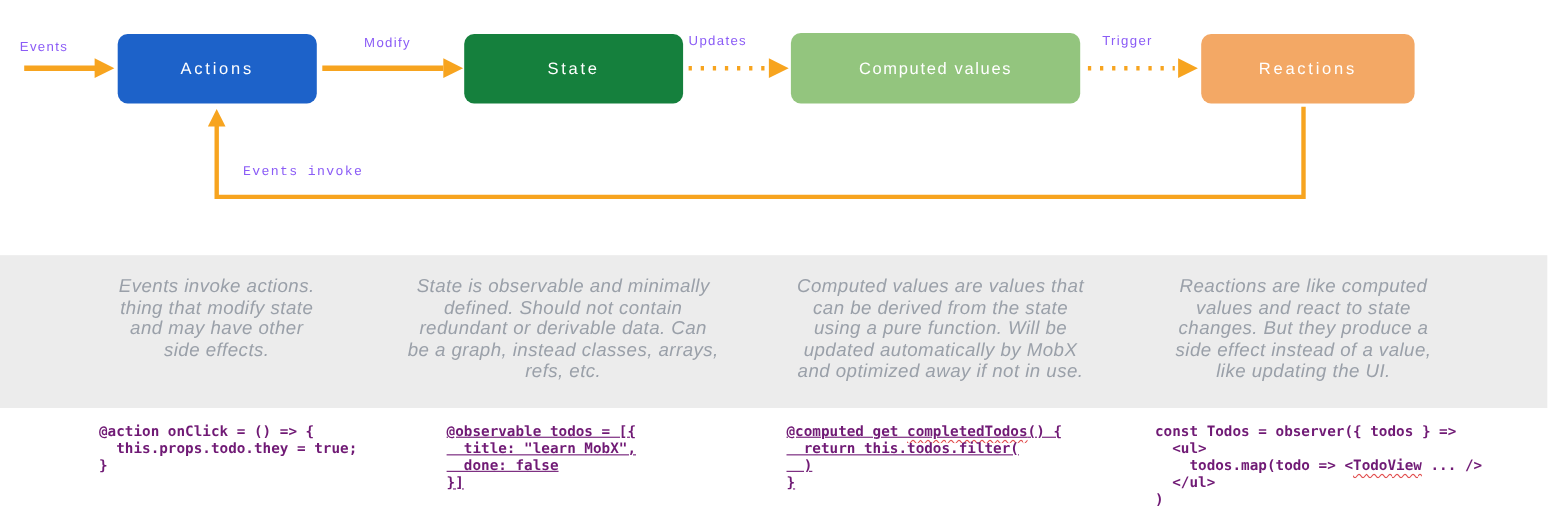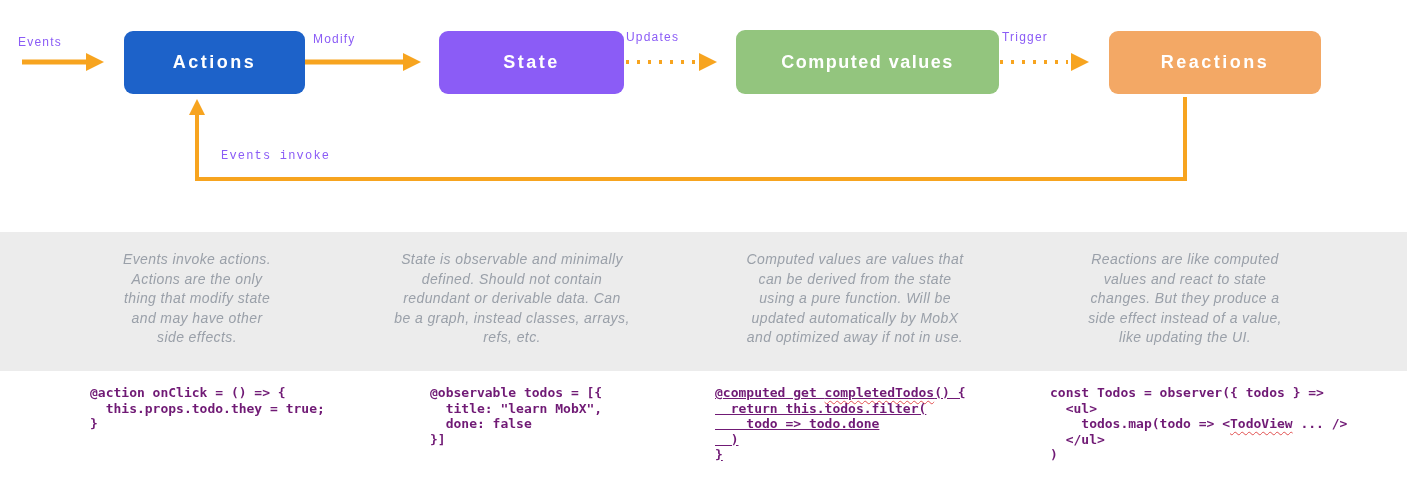--- a/index.html
+++ b/index.html
@@ -7,55 +7,55 @@
     position:relative;width:1407px;height:483px;overflow:hidden;
     background:#ffffff;
     font-family:"Liberation Sans",sans-serif;
   }
   
   .diagram{position:absolute;left:0;top:0;width:1407px;height:232px;}
   .arrows-svg{position:absolute;left:0;top:0;}
   .flow-box{
     position:absolute;height:63px;border-radius:9px;
     display:flex;align-items:center;justify-content:center;
-    color:#ffffff;font-size:18px;font-weight:700;letter-spacing:2.5px;margin-left:17px;
+    color:#ffffff;font-size:15px;font-weight:400;letter-spacing:2.5px;
   }
   .box-actions{left:107px;top:31px;width:181px;background:#1d62c9;}
-  .box-state{left:422px;top:31px;width:185px;background:#8b5cf6;}
+  .box-state{left:422px;top:31px;width:199px;background:#15803d;}
   .box-computed{left:719px;top:30px;width:263px;height:64px;background:#93c57e;letter-spacing:1.5px;}
-  .box-reactions{left:1092px;top:31px;width:212px;background:#f3a865;}
+  .box-reactions{left:1092px;top:31px;width:194px;background:#f3a865;}
   .flow-label{
     position:absolute;color:#8b5cf6;font-size:12px;letter-spacing:1.2px;font-weight:400;
     white-space:nowrap;
   }
   .lbl-events{left:18px;top:35px;}
-  .lbl-modify{left:313px;top:32px;}
+  .lbl-modify{left:331px;top:32px;}
   .lbl-updates{left:626px;top:30px;}
   .lbl-trigger{left:1002px;top:30px;}
   .lbl-events-invoke{left:221px;top:149px;font-family:Liberation Mono, monospace;}
   
   .band{position:absolute;left:0;top:232px;width:1407px;height:139px;background:#ececec;}
   .desc{
     position:absolute;top:18px;text-align:center;
-    color:#9aa0a9;font-size:14px;line-height:19.5px;font-style:italic;letter-spacing:0.4px;
+    color:#9aa0a9;font-size:17px;line-height:19.5px;font-style:italic;letter-spacing:0.4px;
   }
   .desc-0{left:67px;width:260px;}
   .desc-1{left:347px;width:330px;}
   .desc-2{left:690px;width:330px;}
   .desc-3{left:1020px;width:330px;}
   
   .code-row{position:absolute;left:0;top:371px;width:1407px;height:112px;background:#ffffff;}
   .code-block{
     position:absolute;top:14px;
     font-family:"DejaVu Sans Mono","Liberation Mono",monospace;
     font-size:13px;line-height:15.5px;font-weight:bold;color:#701a75;
   }
   .code-line{white-space:pre;}
   .code-0{left:90px;}
-  .code-1{left:430px;}
+  .code-1{left:406px;text-decoration:underline;}
   .code-2{left:715px;text-decoration:underline;}
   .code-3{left:1050px;}
   .squiggle{
     text-decoration-line:underline;
     text-decoration-style:wavy;
     text-decoration-color:#e14f4f;
     text-decoration-thickness:1px;
     text-underline-offset:3px;
   }
 </style>
@@ -102,21 +102,20 @@
 
     <div class="flow-box box-actions">Actions</div>
     <div class="flow-box box-state">State</div>
     <div class="flow-box box-computed">Computed values</div>
     <div class="flow-box box-reactions">Reactions</div>
   </div>
 
   <div class="band">
     <div class="desc desc-0">
       <div>Events invoke actions.</div>
-      <div>Actions are the only</div>
       <div>thing that modify state</div>
       <div>and may have other</div>
       <div>side effects.</div>
     </div>
     <div class="desc desc-1">
       <div>State is observable and minimally</div>
       <div>defined. Should not contain</div>
       <div>redundant or derivable data. Can</div>
       <div>be a graph, instead classes, arrays,</div>
       <div>refs, etc.</div>
@@ -148,21 +147,20 @@
     <div class="code-block code-1">
       <div class="code-line">@observable todos = [{</div>
       <div class="code-line">  title: "learn MobX",</div>
       <div class="code-line">  done: false</div>
       <div class="code-line">}]</div>
     </div>
 
     <div class="code-block code-2">
       <div class="code-line"><span>@computed get </span><span class="squiggle">completedTodos</span><span>() {</span></div>
       <div class="code-line">  return this.todos.filter(</div>
-      <div class="code-line">    todo =&gt; todo.done</div>
       <div class="code-line">  )</div>
       <div class="code-line">}</div>
     </div>
 
     <div class="code-block code-3">
       <div class="code-line">const Todos = observer({ todos } =&gt;</div>
       <div class="code-line">  &lt;ul&gt;</div>
       <div class="code-line"><span>    todos.map(todo =&gt; &lt;</span><span class="squiggle">TodoView</span><span> ... /&gt;</span></div>
       <div class="code-line">  &lt;/ul&gt;</div>
       <div class="code-line">)</div>

